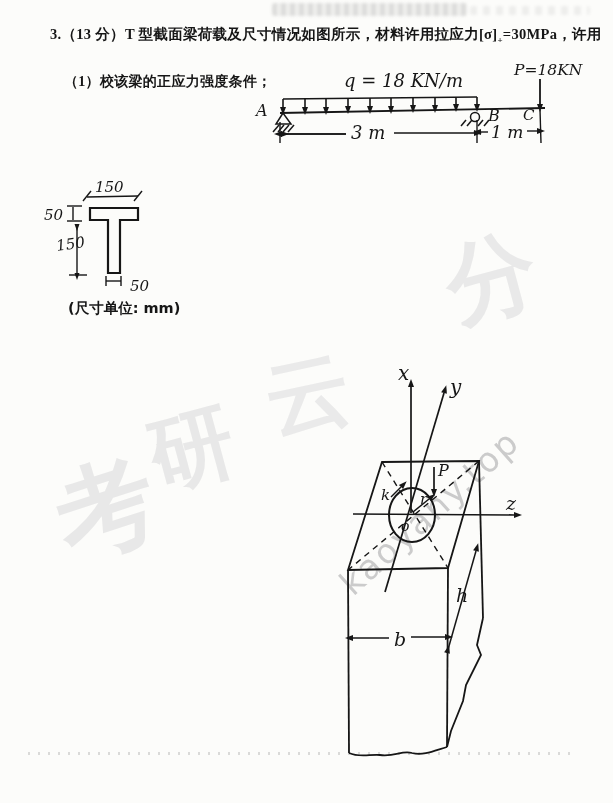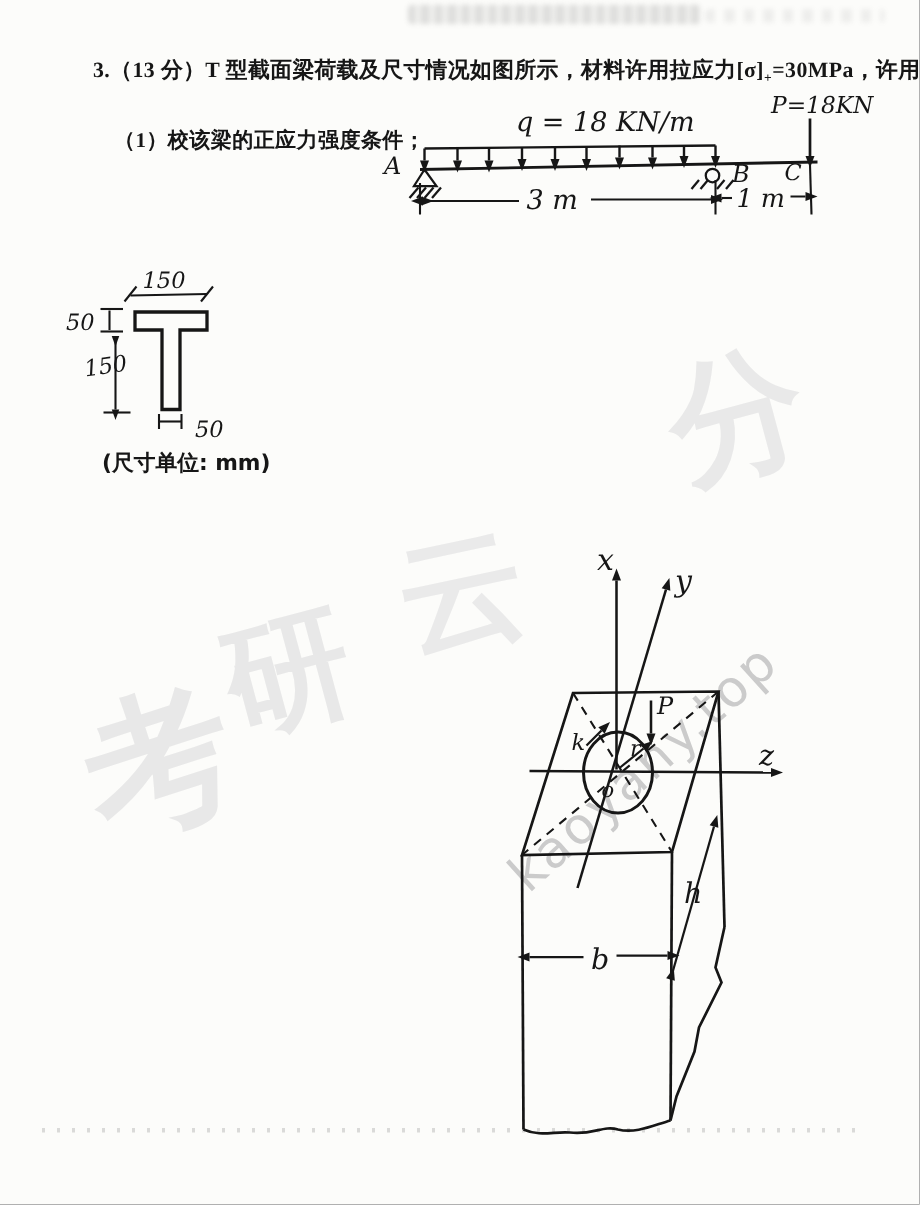--- a/index.html
+++ b/index.html
@@ -6,21 +6,21 @@
   .page{
     position:relative;width:613px;height:803px;margin:0 auto;
     background:#fcfcfa;overflow:hidden;
     font-family:"Liberation Serif","DejaVu Serif",serif;color:#161616;
   }
   
   .wm{position:absolute;z-index:1;pointer-events:none;user-select:none;}
   .wm-char{font-weight:bold;font-family:"DejaVu Serif",serif;line-height:1;}
   .wm-url{font-family:"DejaVu Sans",sans-serif;letter-spacing:2px;transform-origin:0 50%;}
   
-  .ptext{position:absolute;z-index:2;margin:17px;white-space:nowrap;
+  .ptext{position:absolute;z-index:2;margin:5px;white-space:nowrap;
          font-weight:600;letter-spacing:0.3px;}
   .ptext sub{font-size:9px;}
   
   .fig{position:absolute;z-index:3;}
   svg text{fill:#161616;}
   .hw{font-family:"DejaVu Serif",serif;font-style:italic;}
   .hwcn{font-family:"DejaVu Sans",sans-serif;font-weight:600;}
   
   .smudge{
     position:absolute;z-index:0;left:272px;top:3px;width:195px;height:13px;

